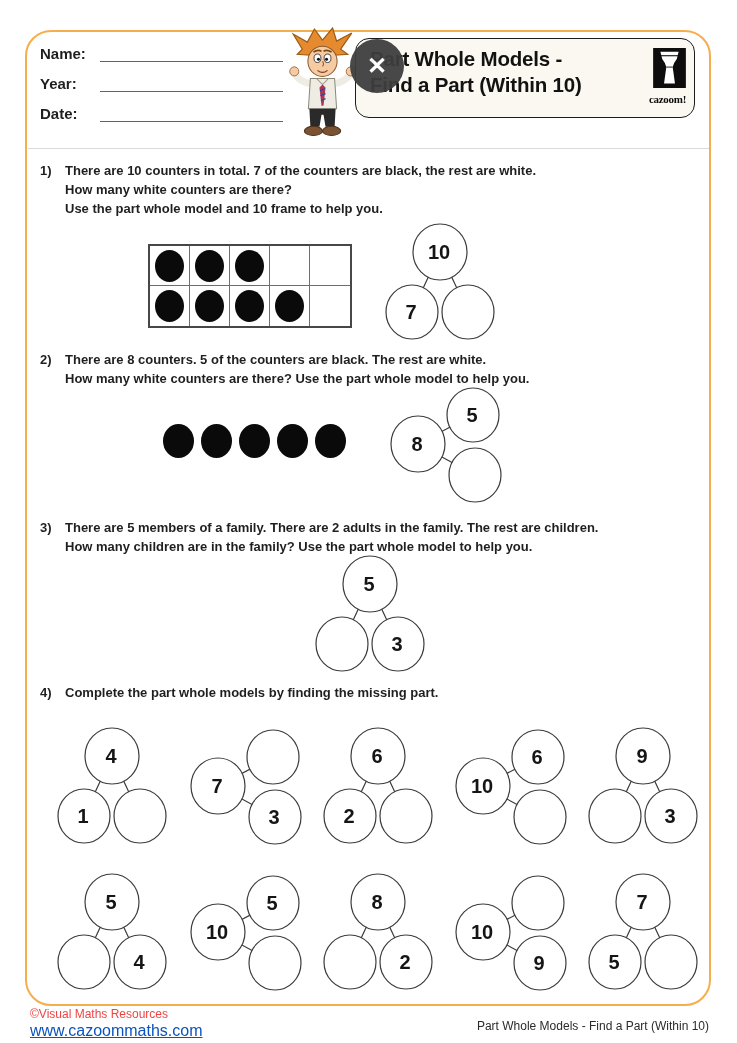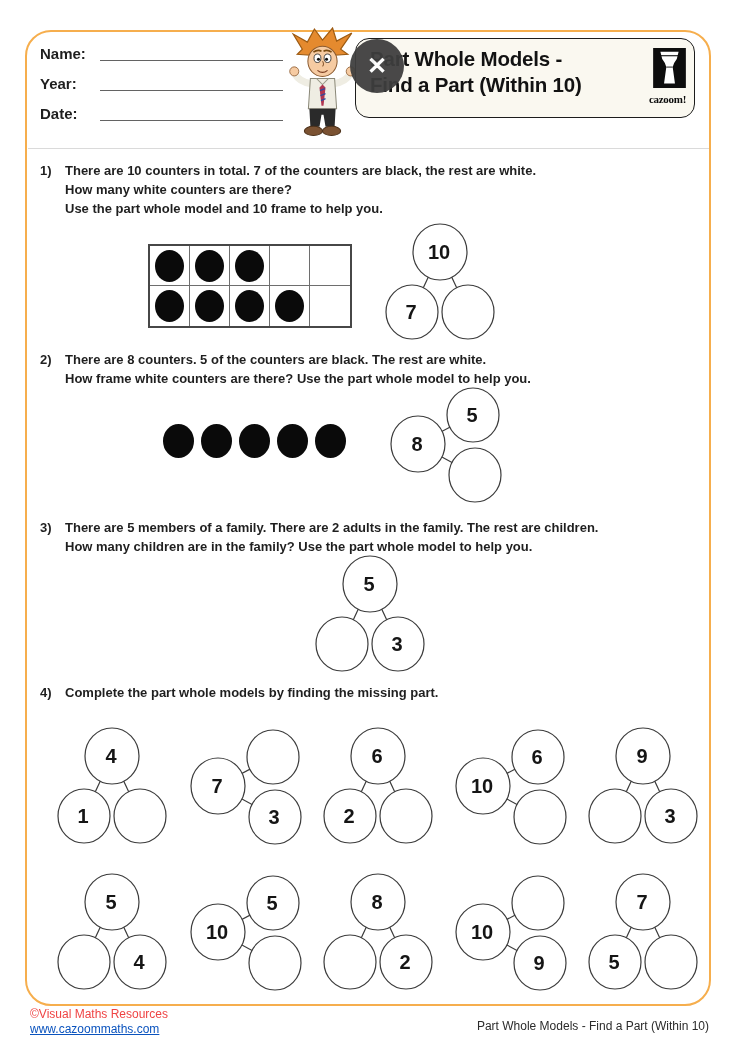--- a/index.html
+++ b/index.html
@@ -9,21 +9,21 @@
     --ink:#1f1f1f;
   }
   *{margin:0;padding:0;box-sizing:border-box}
   html,body{background:#fff}
   body{font-family:"Liberation Sans",sans-serif;color:var(--ink)}
   .page{position:relative;width:737px;height:1043px;background:#fff;overflow:hidden}
   .border-frame{position:absolute;left:25px;top:30px;width:686px;height:976px;
     border:2.2px solid var(--page-border);border-radius:26px}
 
   
-  .field{position:absolute;left:40px;width:245px;height:18px;display:flex;align-items:center}
+  .field{position:absolute;left:40px;width:245px;height:18px;display:flex;align-items:flex-end}
   .f-name{top:44px}.f-year{top:74px}.f-date{top:104px}
   .flabel{font-weight:bold;font-size:15px;width:60px}
   .fline{width:183px;border-bottom:1.5px solid #636363;height:15px}
 
   
   .character{position:absolute;left:271px;top:27px;width:103px;height:115px}
 
   
   .title-box{position:absolute;left:355px;top:38px;width:340px;height:80px;
     background:#FAF8F0;border:1.7px solid #1c1c1c;border-radius:14px}
@@ -69,21 +69,21 @@
     display:flex;justify-content:space-between}
   #q4-row1{top:726px}
   #q4-row2{top:872px}
   .pw-line line{stroke:#3c3c3c;stroke-width:1.2}
   .pw-circ ellipse{fill:#fff;stroke:#3c3c3c;stroke-width:1.2}
   .pw-circ text{font-family:"Liberation Sans",sans-serif;font-weight:bold;font-size:20px;
     fill:#151515;text-anchor:middle}
 
   
   .f-copy{position:absolute;left:30px;top:1007px;font-size:12px;color:#ef4444}
-  .f-link{position:absolute;left:30px;top:1022px;font-size:12px;color:var(--link-blue);
+  .f-link{position:absolute;left:30px;top:1022px;font-size:16px;color:var(--link-blue);
     text-decoration:underline;cursor:pointer}
   .f-title{position:absolute;right:28px;top:1019px;font-size:12px;color:#2b2b2b}
 </style>
 </head>
 <body>
 
 <div class="page">
   <div class="border-frame"></div>
 
   <div class="field f-name">
@@ -192,21 +192,21 @@
           <ellipse cx="29" cy="90" rx="26" ry="27"></ellipse>
           <text x="28" y="97">7</text>
           <ellipse cx="85" cy="90" rx="26" ry="27"></ellipse>
         </g>
       </svg></div>
 
   <div class="question" id="q2-text">
     <span class="qnum">2)</span>
     <div>
       <div>There are 8 counters. 5 of the counters are black. The rest are white.</div>
-      <div>How frame white counters are there? Use the part whole model to help you.</div>
+      <div>How many white counters are there? Use the part whole model to help you.</div>
     </div>
   </div>
   <div id="q2-counters">
       <span class="big-counter"></span>
       <span class="big-counter"></span>
       <span class="big-counter"></span>
       <span class="big-counter"></span>
       <span class="big-counter"></span>
     </div>
   <div class="pw-model abs" id="q2-model"><svg viewBox="0 0 114 120" width="114" height="120" xmlns="http://www.w3.org/2000/svg">

